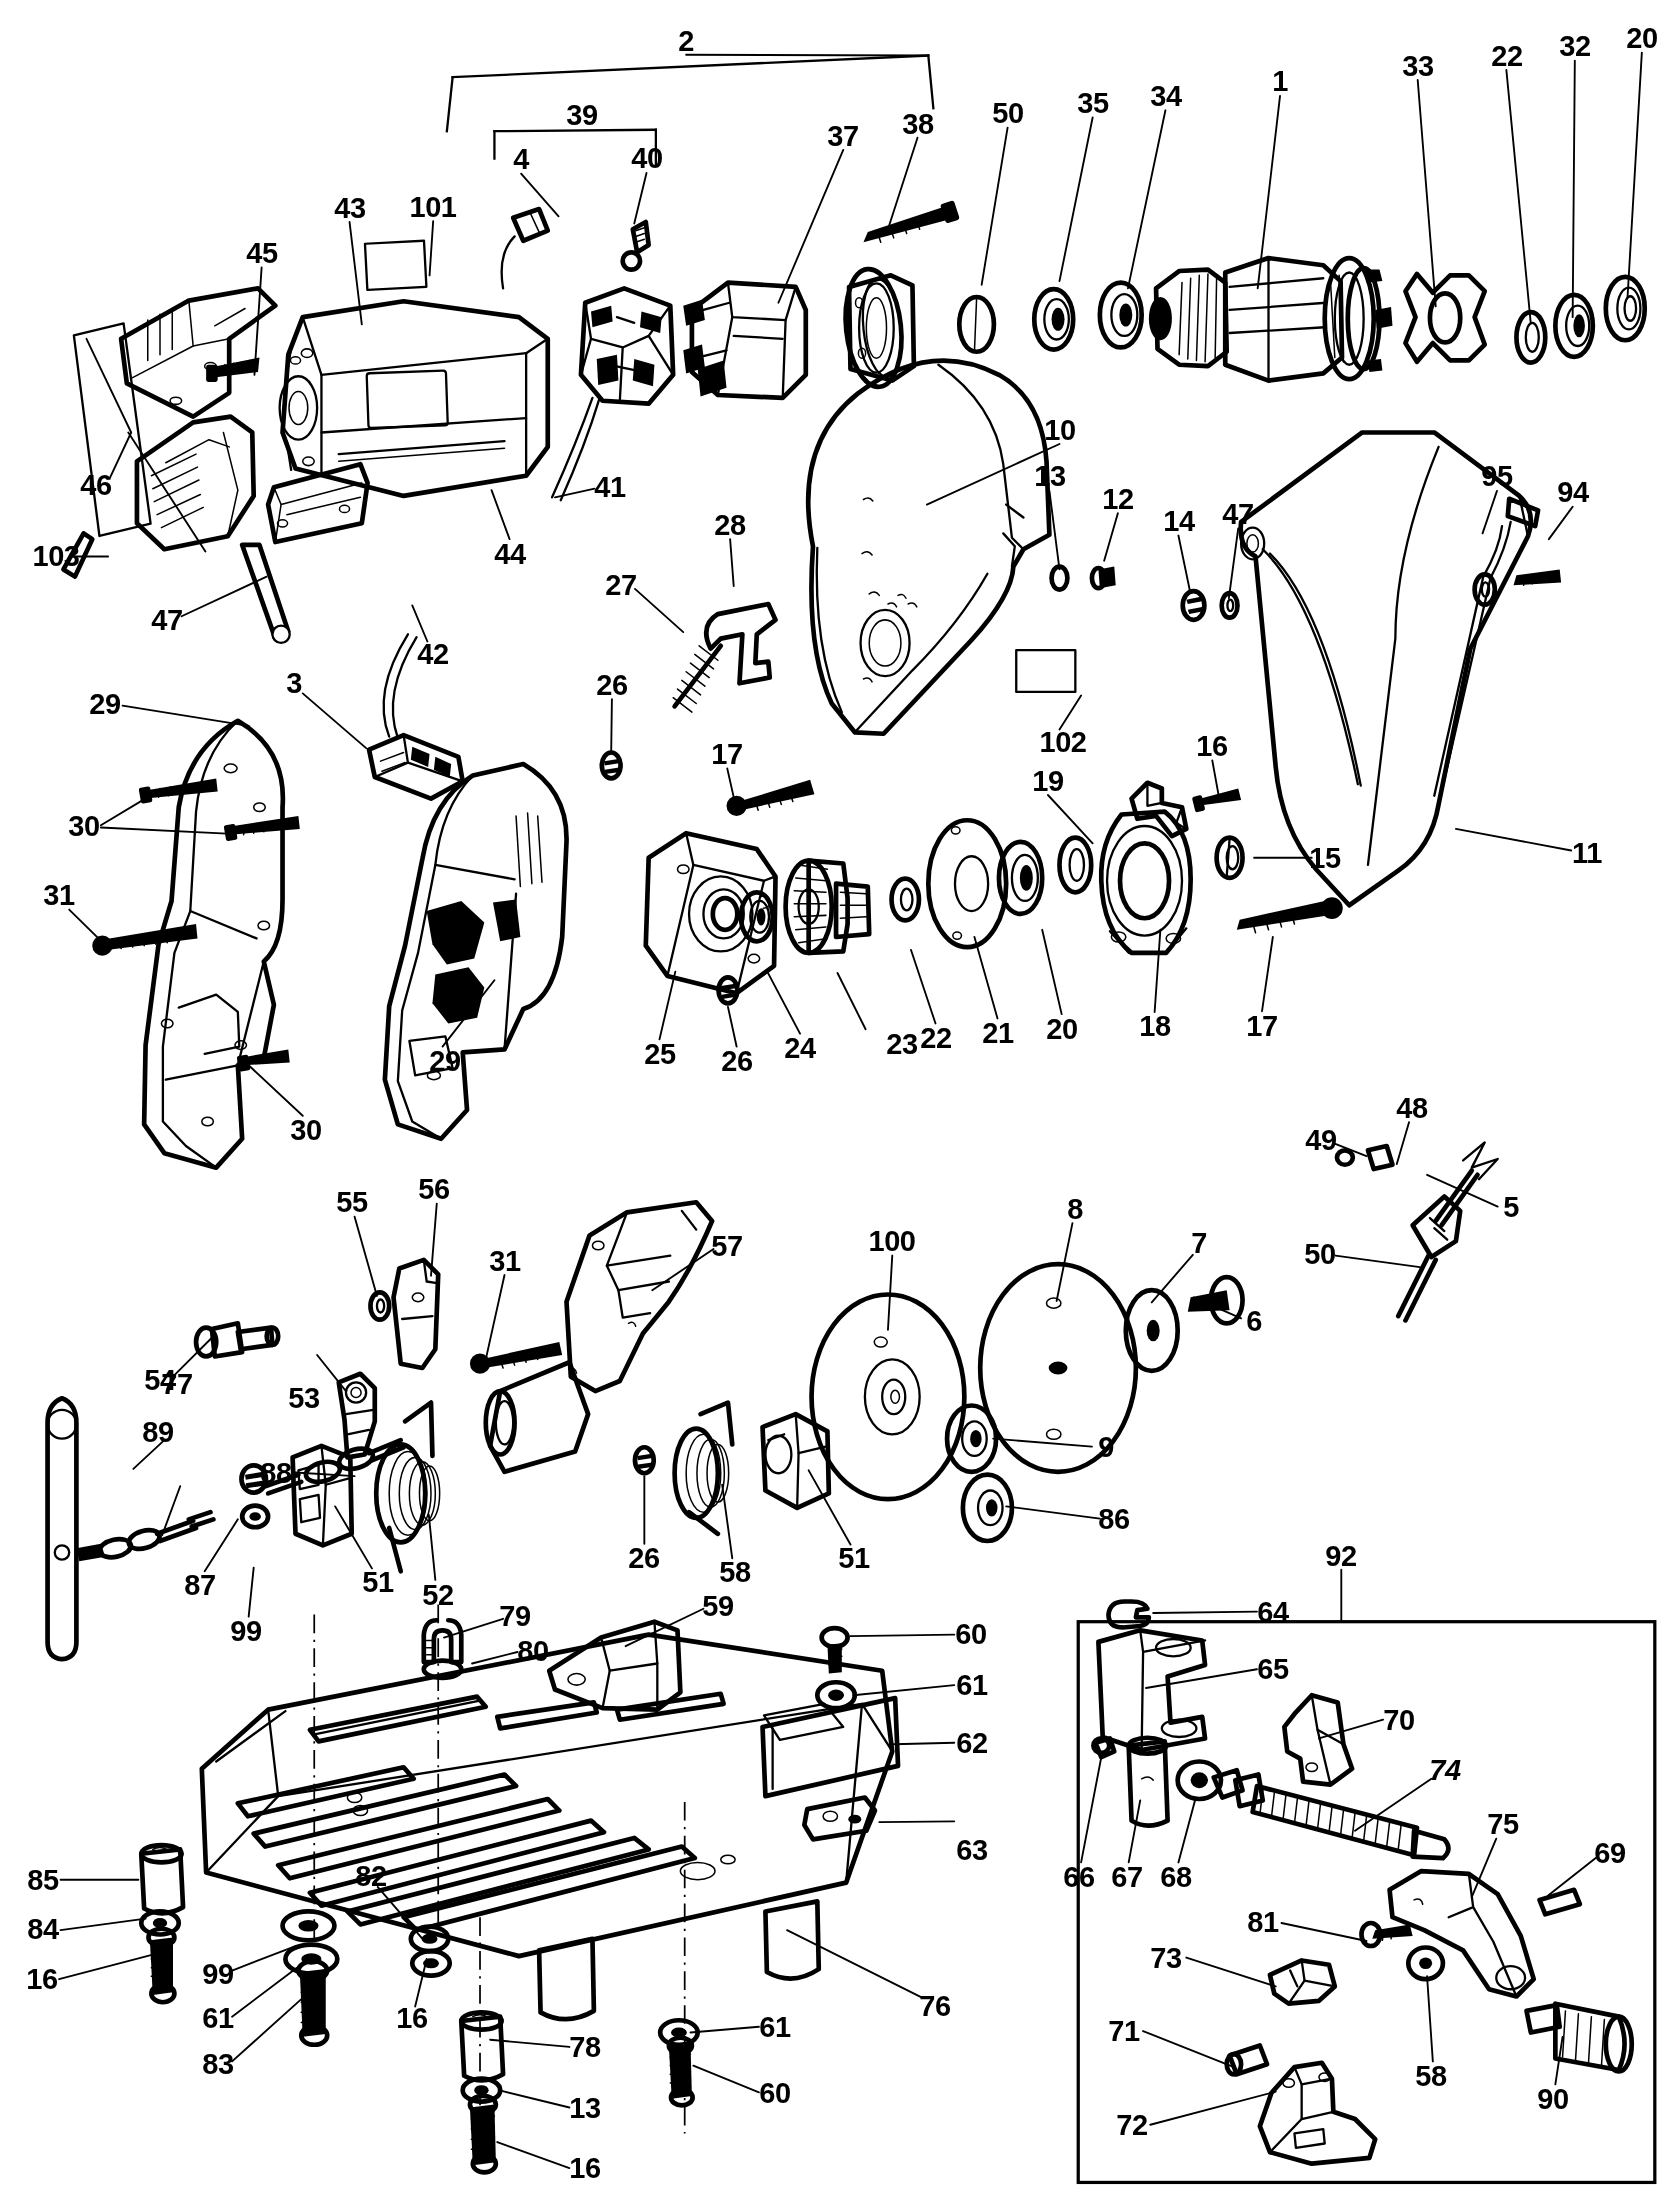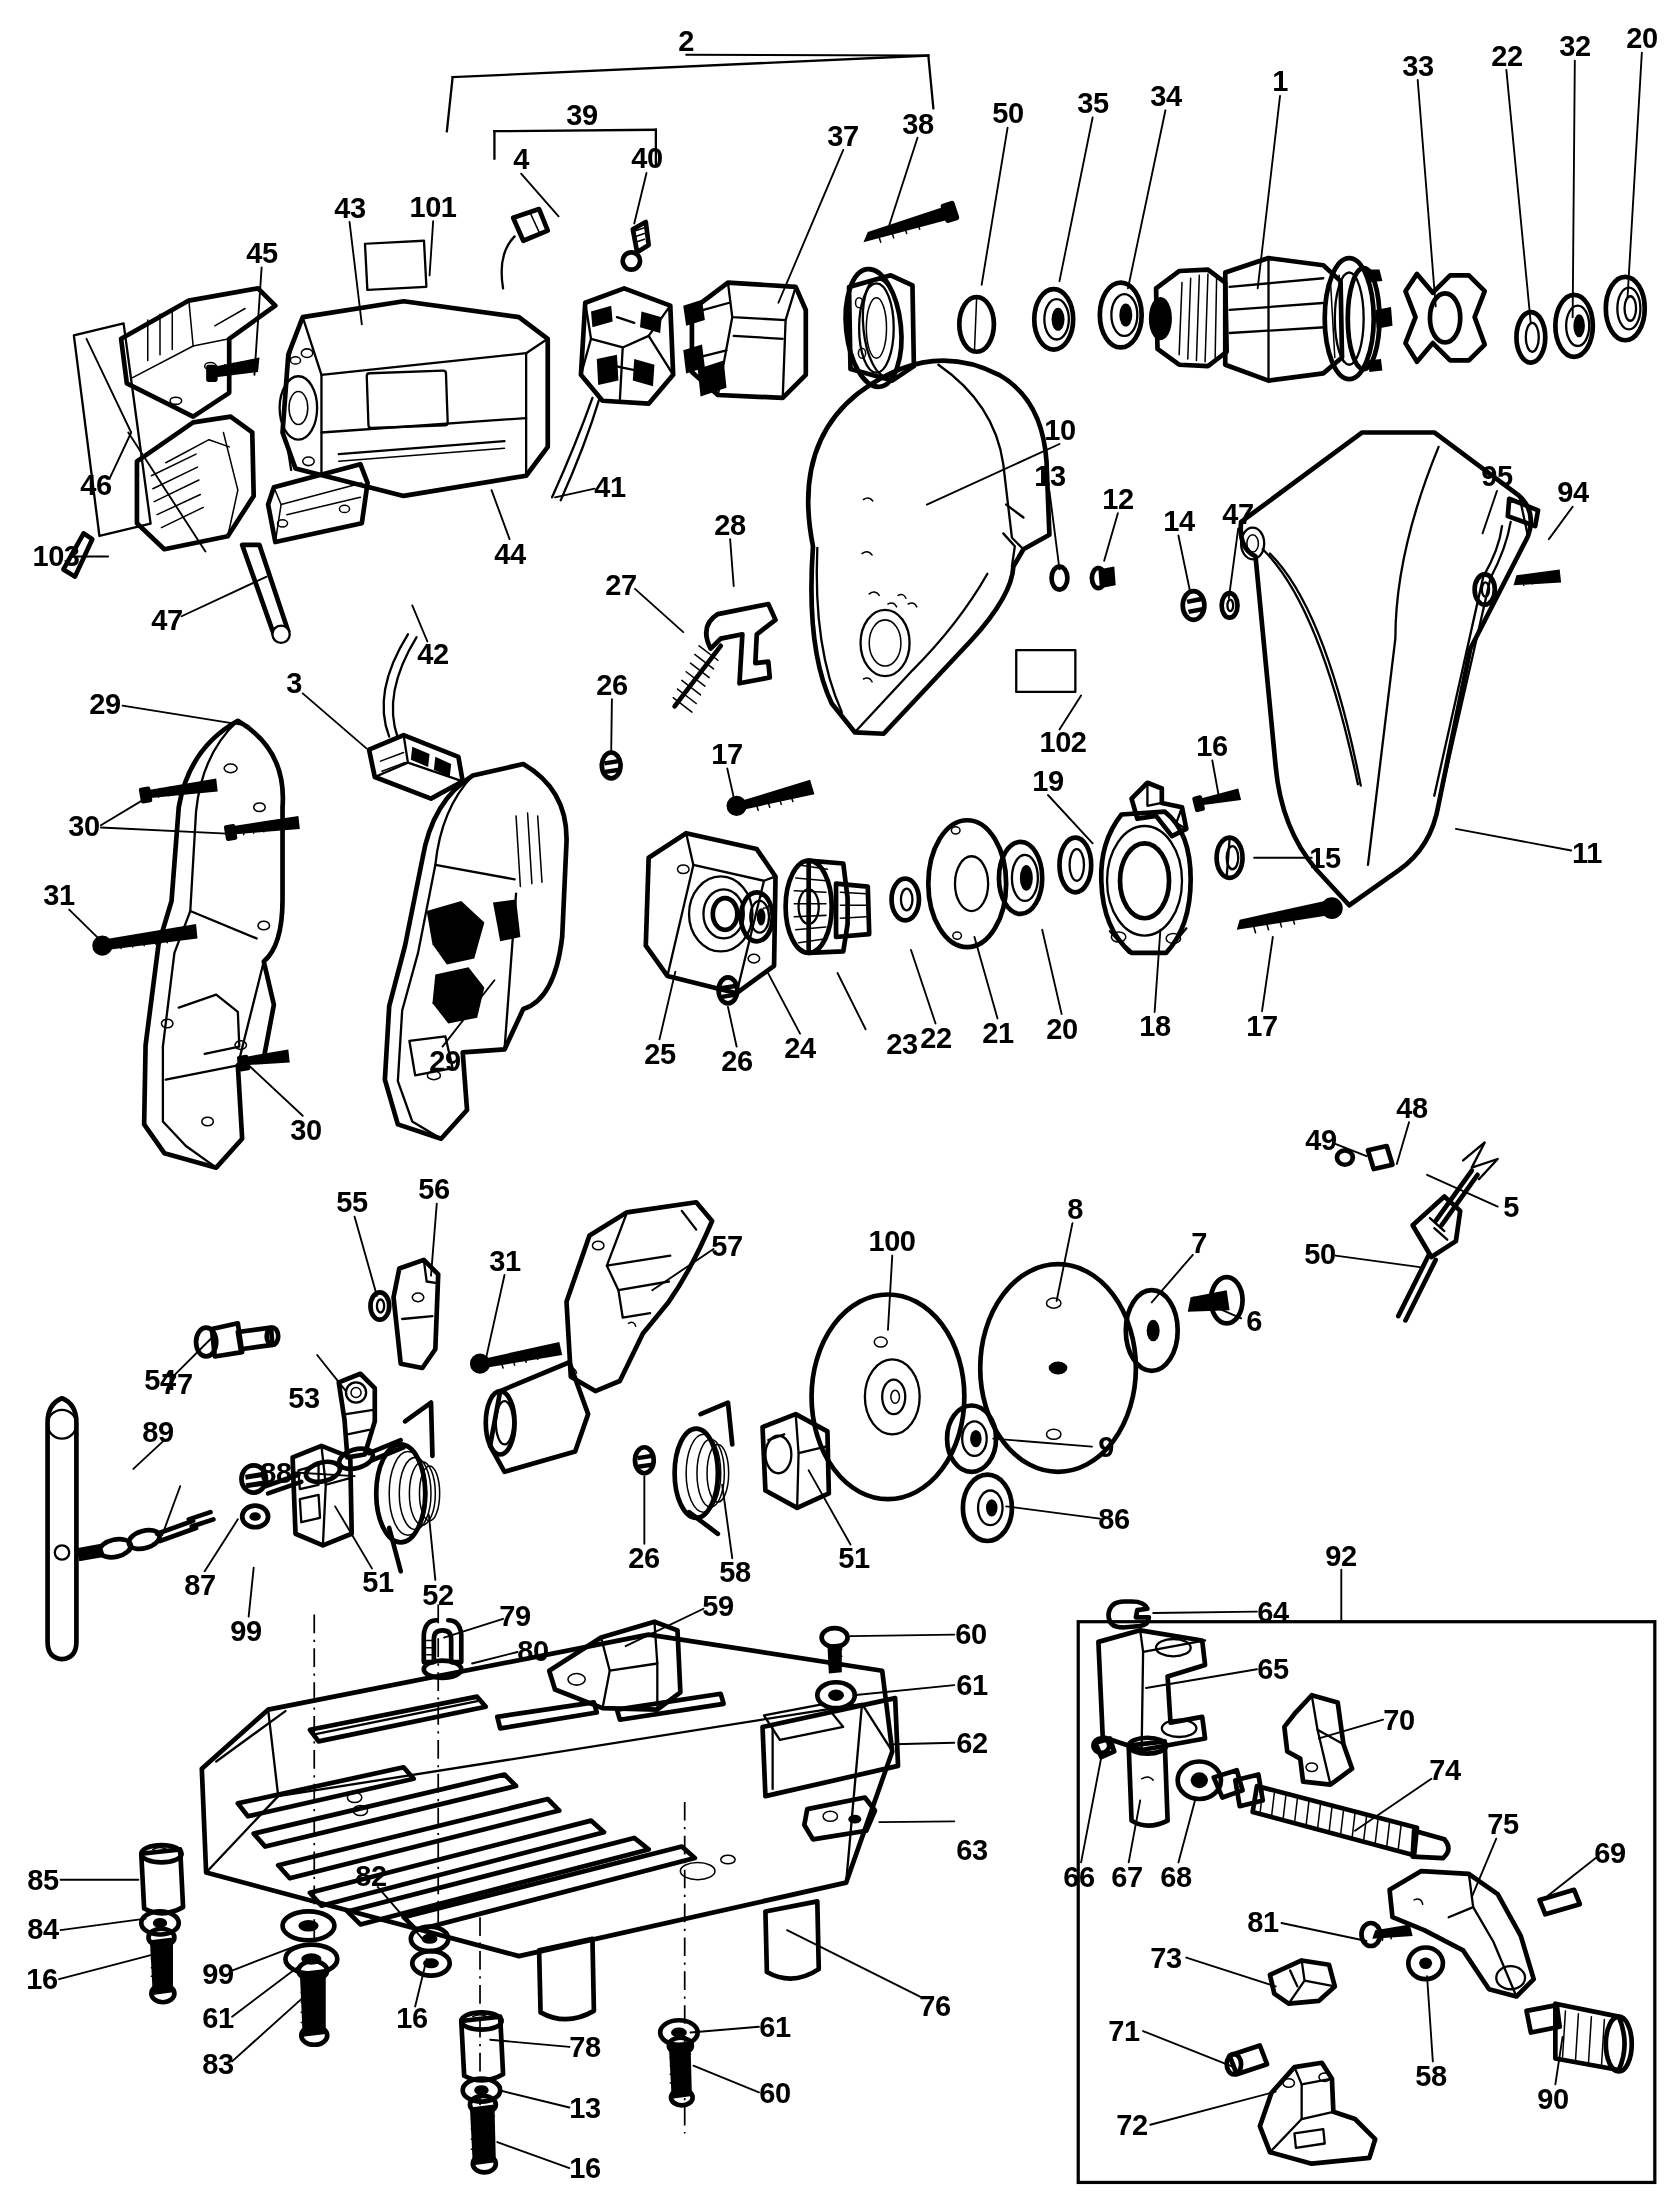--- a/index.html
+++ b/index.html
@@ -1051,21 +1051,21 @@
       <div class="lbl" style="left: 585px; top: 2047px;">78</div>
       <div class="lbl" style="left: 585px; top: 2108px;">13</div>
       <div class="lbl" style="left: 585px; top: 2168px;">16</div>
       <div class="lbl" style="left: 775px; top: 2027px;">61</div>
       <div class="lbl" style="left: 775px; top: 2093px;">60</div>
       <div class="lbl" style="left: 935px; top: 2006px;">76</div>
       <div class="lbl" style="left: 1341px; top: 1556px;">92</div>
       <div class="lbl" style="left: 1273px; top: 1612px;">64</div>
       <div class="lbl" style="left: 1273px; top: 1669px;">65</div>
       <div class="lbl" style="left: 1399px; top: 1720px;">70</div>
-      <div class="lbl" style="left: 1445px; top: 1770px;">74</div>
+      <div class="lbl" style="left: 1445px; top: 1770px; font-style: italic;">74</div>
       <div class="lbl" style="left: 1503px; top: 1824px;">75</div>
       <div class="lbl" style="left: 1610px; top: 1853px;">69</div>
       <div class="lbl" style="left: 1079px; top: 1877px;">66</div>
       <div class="lbl" style="left: 1127px; top: 1877px;">67</div>
       <div class="lbl" style="left: 1176px; top: 1877px;">68</div>
       <div class="lbl" style="left: 1263px; top: 1922px;">81</div>
       <div class="lbl" style="left: 1166px; top: 1958px;">73</div>
       <div class="lbl" style="left: 1124px; top: 2031px;">71</div>
       <div class="lbl" style="left: 1431px; top: 2076px;">58</div>
       <div class="lbl" style="left: 1553px; top: 2099px;">90</div>

